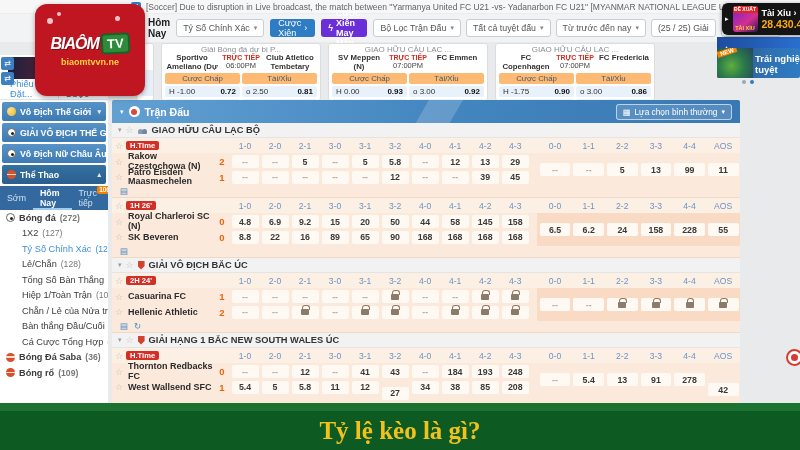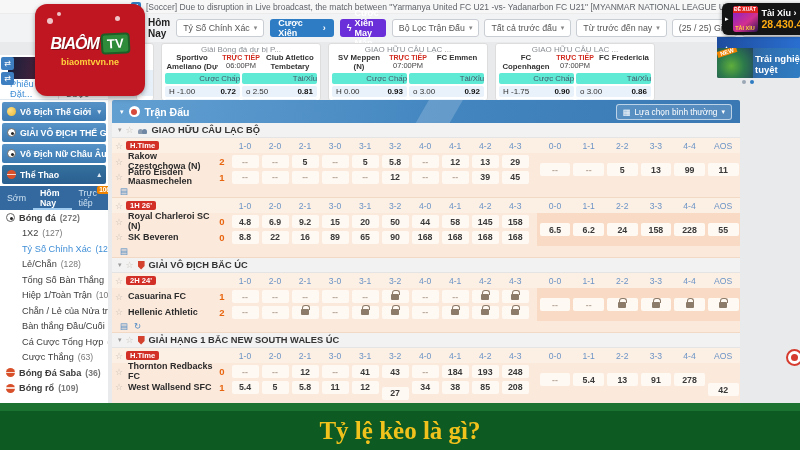--- a/index.html
+++ b/index.html
@@ -9,41 +9,41 @@
   #ticker { position:absolute; left:0; top:0; width:800px; height:14px; background:#f7f7f8; display:flex; align-items:center; gap:5px; padding-left:131px; overflow:hidden; border-bottom:1px solid #ececec; }
   .spk { width:10px; height:10px; background:#2f7cc3; border-radius:2px; position:relative; flex:0 0 auto; }
   .spk::after { content:""; position:absolute; left:2px; top:2.5px; border-right:5px solid #fff; border-top:2.5px solid transparent; border-bottom:2.5px solid transparent; }
   #ticker .txt { font-size:8.5px; color:#5f6368; white-space:nowrap; }
 
   
   #topnav { position:absolute; left:0; top:14px; width:800px; height:28px; background:#f2f3f5; display:flex; align-items:center; gap:6px; padding:0 6px 0 148px; }
   .nav-label { font-size:10px; font-weight:bold; color:#1f1f1f; }
   .nav-box { height:18px; display:flex; align-items:center; gap:4px; background:#fff; border:1px solid #c9ced4; border-radius:3px; padding:0 6px; font-size:8.8px; color:#555; white-space:nowrap; }
   .chev { font-size:7px; color:#888; }
-  .btn-parlay { height:18px; display:flex; align-items:center; gap:20px; background:#2e7cc3; color:#fff; border-radius:3px; padding:0 8px; font-size:9px; font-weight:bold;justify-content:space-between; }
+  .btn-parlay { height:18px; display:flex; align-items:center; gap:3px; background:#2e7cc3; color:#fff; border-radius:3px; padding:0 8px; font-size:9px; font-weight:normal;justify-content:space-between; }
   .btn-lucky { height:18px; display:flex; align-items:center; gap:3px; background:#6a2fd8; color:#fff; border-radius:3px; padding:0 7px; font-size:9px; font-weight:bold; }
   #nav-filters { display:flex; gap:5px; margin-left:auto; }
   .sort-ic { width:12px; height:12px; display:flex; gap:2px; align-items:flex-end; }
   .sort-ic i { display:block; width:4px; border-radius:2px; }
   .sort-ic i:first-child { height:11px; background:#d03b2f; }
   .sort-ic i:last-child { height:8px; background:#e0a11b; }
 
   
   #panels-row { position:absolute; left:136px; top:43px; width:560px; height:58px; display:flex; gap:7px; }
   .panel-sliver { width:18px; height:58px; background:#fff; border:1px solid #ddd; border-radius:3px; overflow:hidden; position:relative; }
   .panel-sliver::after { content:""; position:absolute; left:4px; bottom:4px; width:20px; height:26px; background:#e7f0f9; border-radius:2px; }
   .panel { width:160px; height:58px; background:#fff; border:1px solid #ddd; border-radius:3px; padding:1px 3px; overflow:hidden; }
   .p-league { text-align:center; font-size:8px; color:#8a8f94; white-space:nowrap; overflow:hidden; }
   .p-match { display:flex; align-items:flex-start; gap:2px; height:18px; }
   .p-team { flex:1; font-size:7.8px; font-weight:bold; color:#333; text-align:center; line-height:1.15; }
   .p-mid { width:40px; text-align:center; }
   .p-live { font-size:7px; font-weight:bold; color:#d12c20; white-space:nowrap; }
   .p-time { font-size:7.5px; color:#444; }
   .p-headers { display:flex; gap:2px; margin:1px 0; }
-  .p-headers div { flex:1; background:#5eead4; color:#44586b; font-size:7.8px; text-align:right; border-radius:2px; padding:1px 0; }
+  .p-headers div { flex:1; background:#fdba74; color:#44586b; font-size:7.8px; text-align:center; border-radius:2px; padding:1px 0; }
   .p-row { display:flex; gap:2px; margin-top:2px; }
   .p-cell { flex:1; display:flex; justify-content:space-between; background:#e9f1fa; border-radius:2px; padding:1px 4px; font-size:8px; color:#333; }
   .p-cell b { color:#111; }
 
   
   #logo { position:absolute; left:35px; top:4px; width:110px; height:92px; background:#c01622; border-radius:12px; z-index:60; display:flex; flex-direction:column; align-items:center; justify-content:center; box-shadow:0 2px 5px rgba(0,0,0,.35); }
   #logo .row { display:flex; align-items:center; gap:2px; }
   #logo .brand { color:#fff; font-size:16px; font-weight:bold; font-style:italic; letter-spacing:-1px; text-shadow:1px 1px 0 #7d0d14; }
   #logo .tvbox { background:#2e8b3a; color:#fff; font-size:13px; font-weight:bold; border:2px solid #1d5f27; border-radius:4px; padding:1px 4px; transform:rotate(-3deg); }
   #logo .site { color:#ffd23d; font-size:9px; font-weight:bold; margin-top:3px; }
@@ -158,21 +158,21 @@
   <div class="btn-lucky">
     <span>ϟ</span>
     <span>Cược Xiên May Mắn</span>
   </div>
   <div id="nav-filters">
       <div class="nav-box">
         <div style="display: inline;">Bộ Lọc Trận Đấu</div>
         <div class="chev" style="display: inline;">▾</div>
       </div>
       <div class="nav-box">
-        <div style="display: inline;">Tất cả trước đấu</div>
+        <div style="display: inline;">Tất cả tuyệt đấu</div>
         <div class="chev" style="display: inline;">▾</div>
       </div>
       <div class="nav-box">
         <div style="display: inline;">Từ trước đến nay</div>
         <div class="chev" style="display: inline;">▾</div>
       </div>
       <div class="nav-box">
         <div style="display: inline;">(25 / 25) Giải</div>
       </div>
       <div class="nav-box">
@@ -376,24 +376,20 @@
       </div>
       <div class="sb-item">
         <span>Chẵn / Lẻ của Nửa tr...</span>
       </div>
       <div class="sb-item">
         <span>Bàn thắng Đầu/Cuối</span>
       </div>
       <div class="sb-item">
         <span>Cá Cược Tổng Hợp</span>
         <span class="cnt">(159)</span>
-      </div>
-      <div class="sb-item">
-        <span>Cược Thắng</span>
-        <span class="cnt">(63)</span>
       </div>
       <div class="sb-item sport">
         <div class="ic-ball ic-sportred"></div>
         <span>Bóng Đá Saba</span>
         <span class="cnt">(36)</span>
       </div>
       <div class="sb-item sport">
         <div class="ic-ball ic-sportred"></div>
         <span>Bóng rổ</span>
         <span class="cnt">(109)</span>

